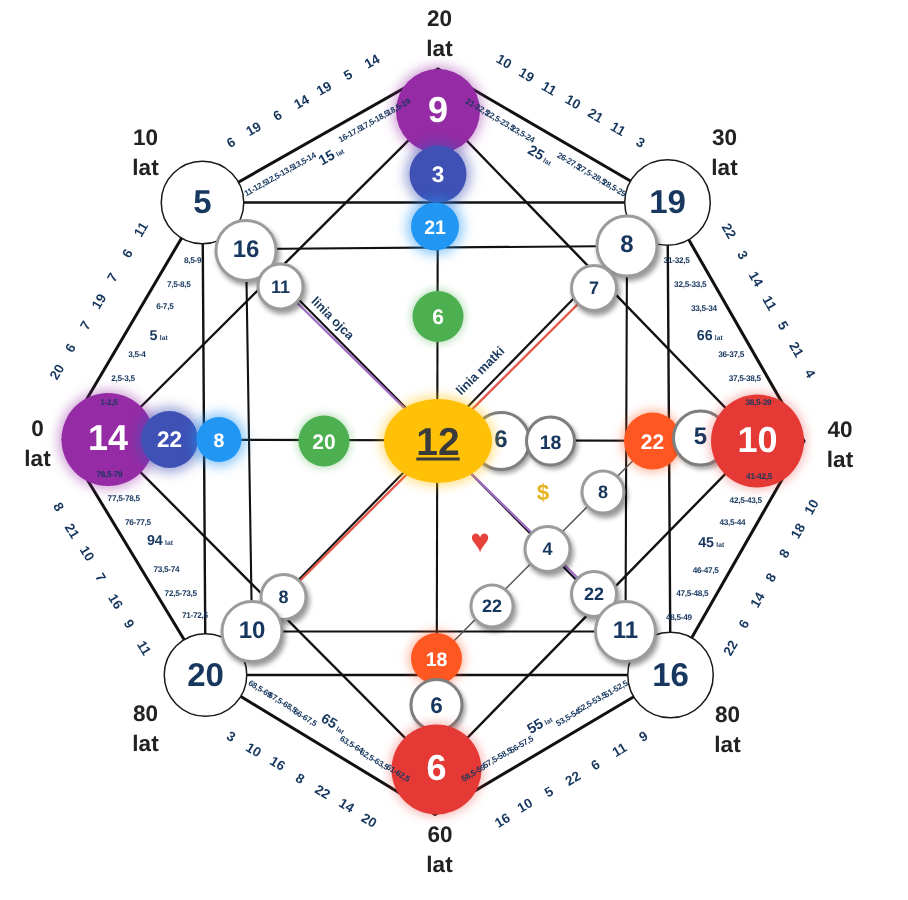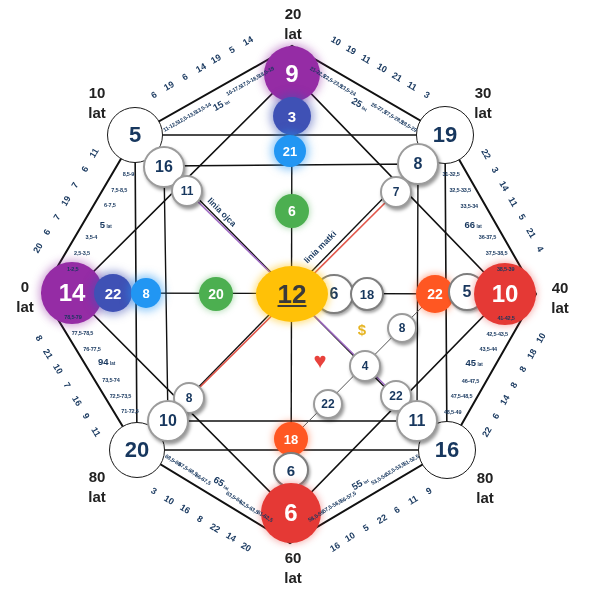--- a/index.html
+++ b/index.html
@@ -91,21 +91,21 @@
       <div>lat</div>
     </div>
     <div class="vertex-age" style="left: 560px; top: 297px; transform: translate(-50%, -50%); position: absolute; text-align: center;">
       <div>40</div>
       <div>lat</div>
     </div>
     <div class="vertex-age" style="left: 485px; top: 487px; transform: translate(-50%, -50%); position: absolute;">
       <div>80</div>
       <div>lat</div>
     </div>
-    <div class="vertex-age" style="left: 293px; top: 567px; transform: translate(-50%, -50%); position: absolute;">
+    <div class="vertex-age" style="left: 293px; top: 567px; transform: translate(-50%, -50%); position: absolute; text-align: right;">
       <div>60</div>
       <div>lat</div>
     </div>
     <div class="vertex-age" style="left: 97px; top: 486px; transform: translate(-50%, -50%); position: absolute;">
       <div>80</div>
       <div>lat</div>
     </div>
     <div class="edge-num" style="left: 38.1934px; top: 248.211px; transform: translate(-50%, -50%) rotate(-59.5186deg); position: absolute;">20</div>
     <div class="edge-num" style="left: 47.4934px; top: 232.411px; transform: translate(-50%, -50%) rotate(-59.5186deg); position: absolute;">6</div>
     <div class="edge-num" style="left: 56.7934px; top: 216.611px; transform: translate(-50%, -50%) rotate(-59.5186deg); position: absolute;">7</div>

